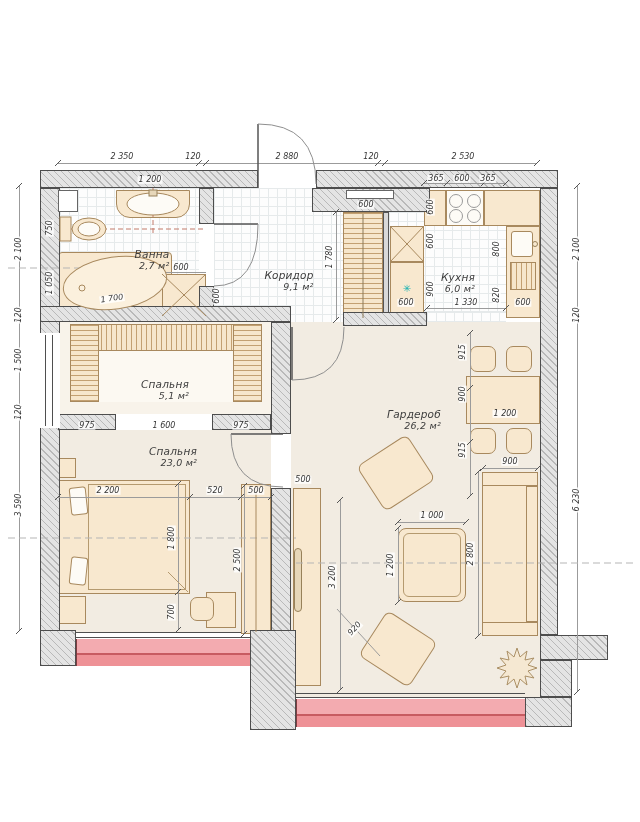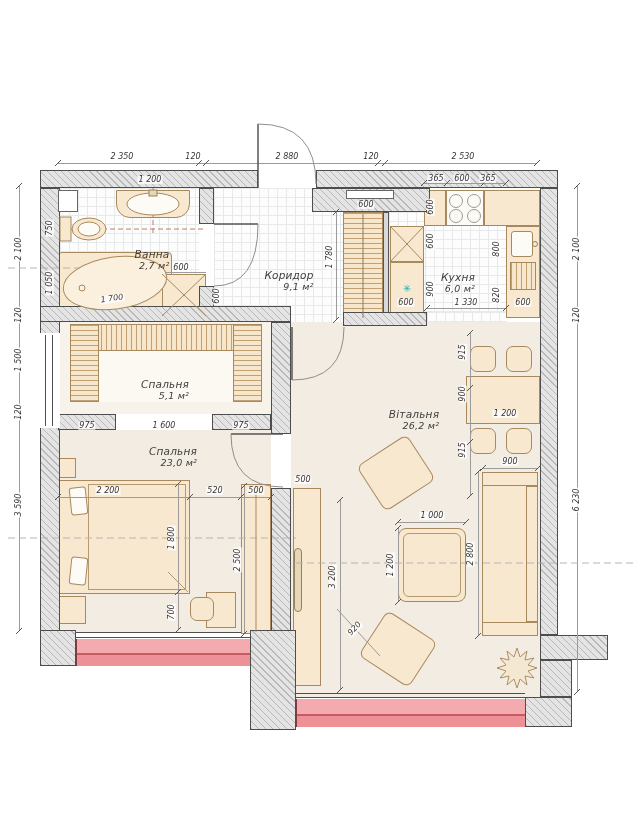--- a/index.html
+++ b/index.html
@@ -278,19 +278,19 @@
   </div>
   <div class="roomlabel" style="left:165px;top:381px;">
     <div>Спальня</div>
     <div class="area">5,1 м²</div>
   </div>
   <div class="roomlabel" style="left:173px;top:448px;">
     <div>Спальня</div>
     <div class="area">23,0 м²</div>
   </div>
   <div class="roomlabel" style="left:414px;top:411px;">
-    <div>Вітальня</div>
+    <div>Гардероб</div>
     <div class="area">26,2 м²</div>
   </div>
 
   <span class="asterisk" style="left:407px;top:288px;">✳</span>
 
 </div>
 
 </body></html>

